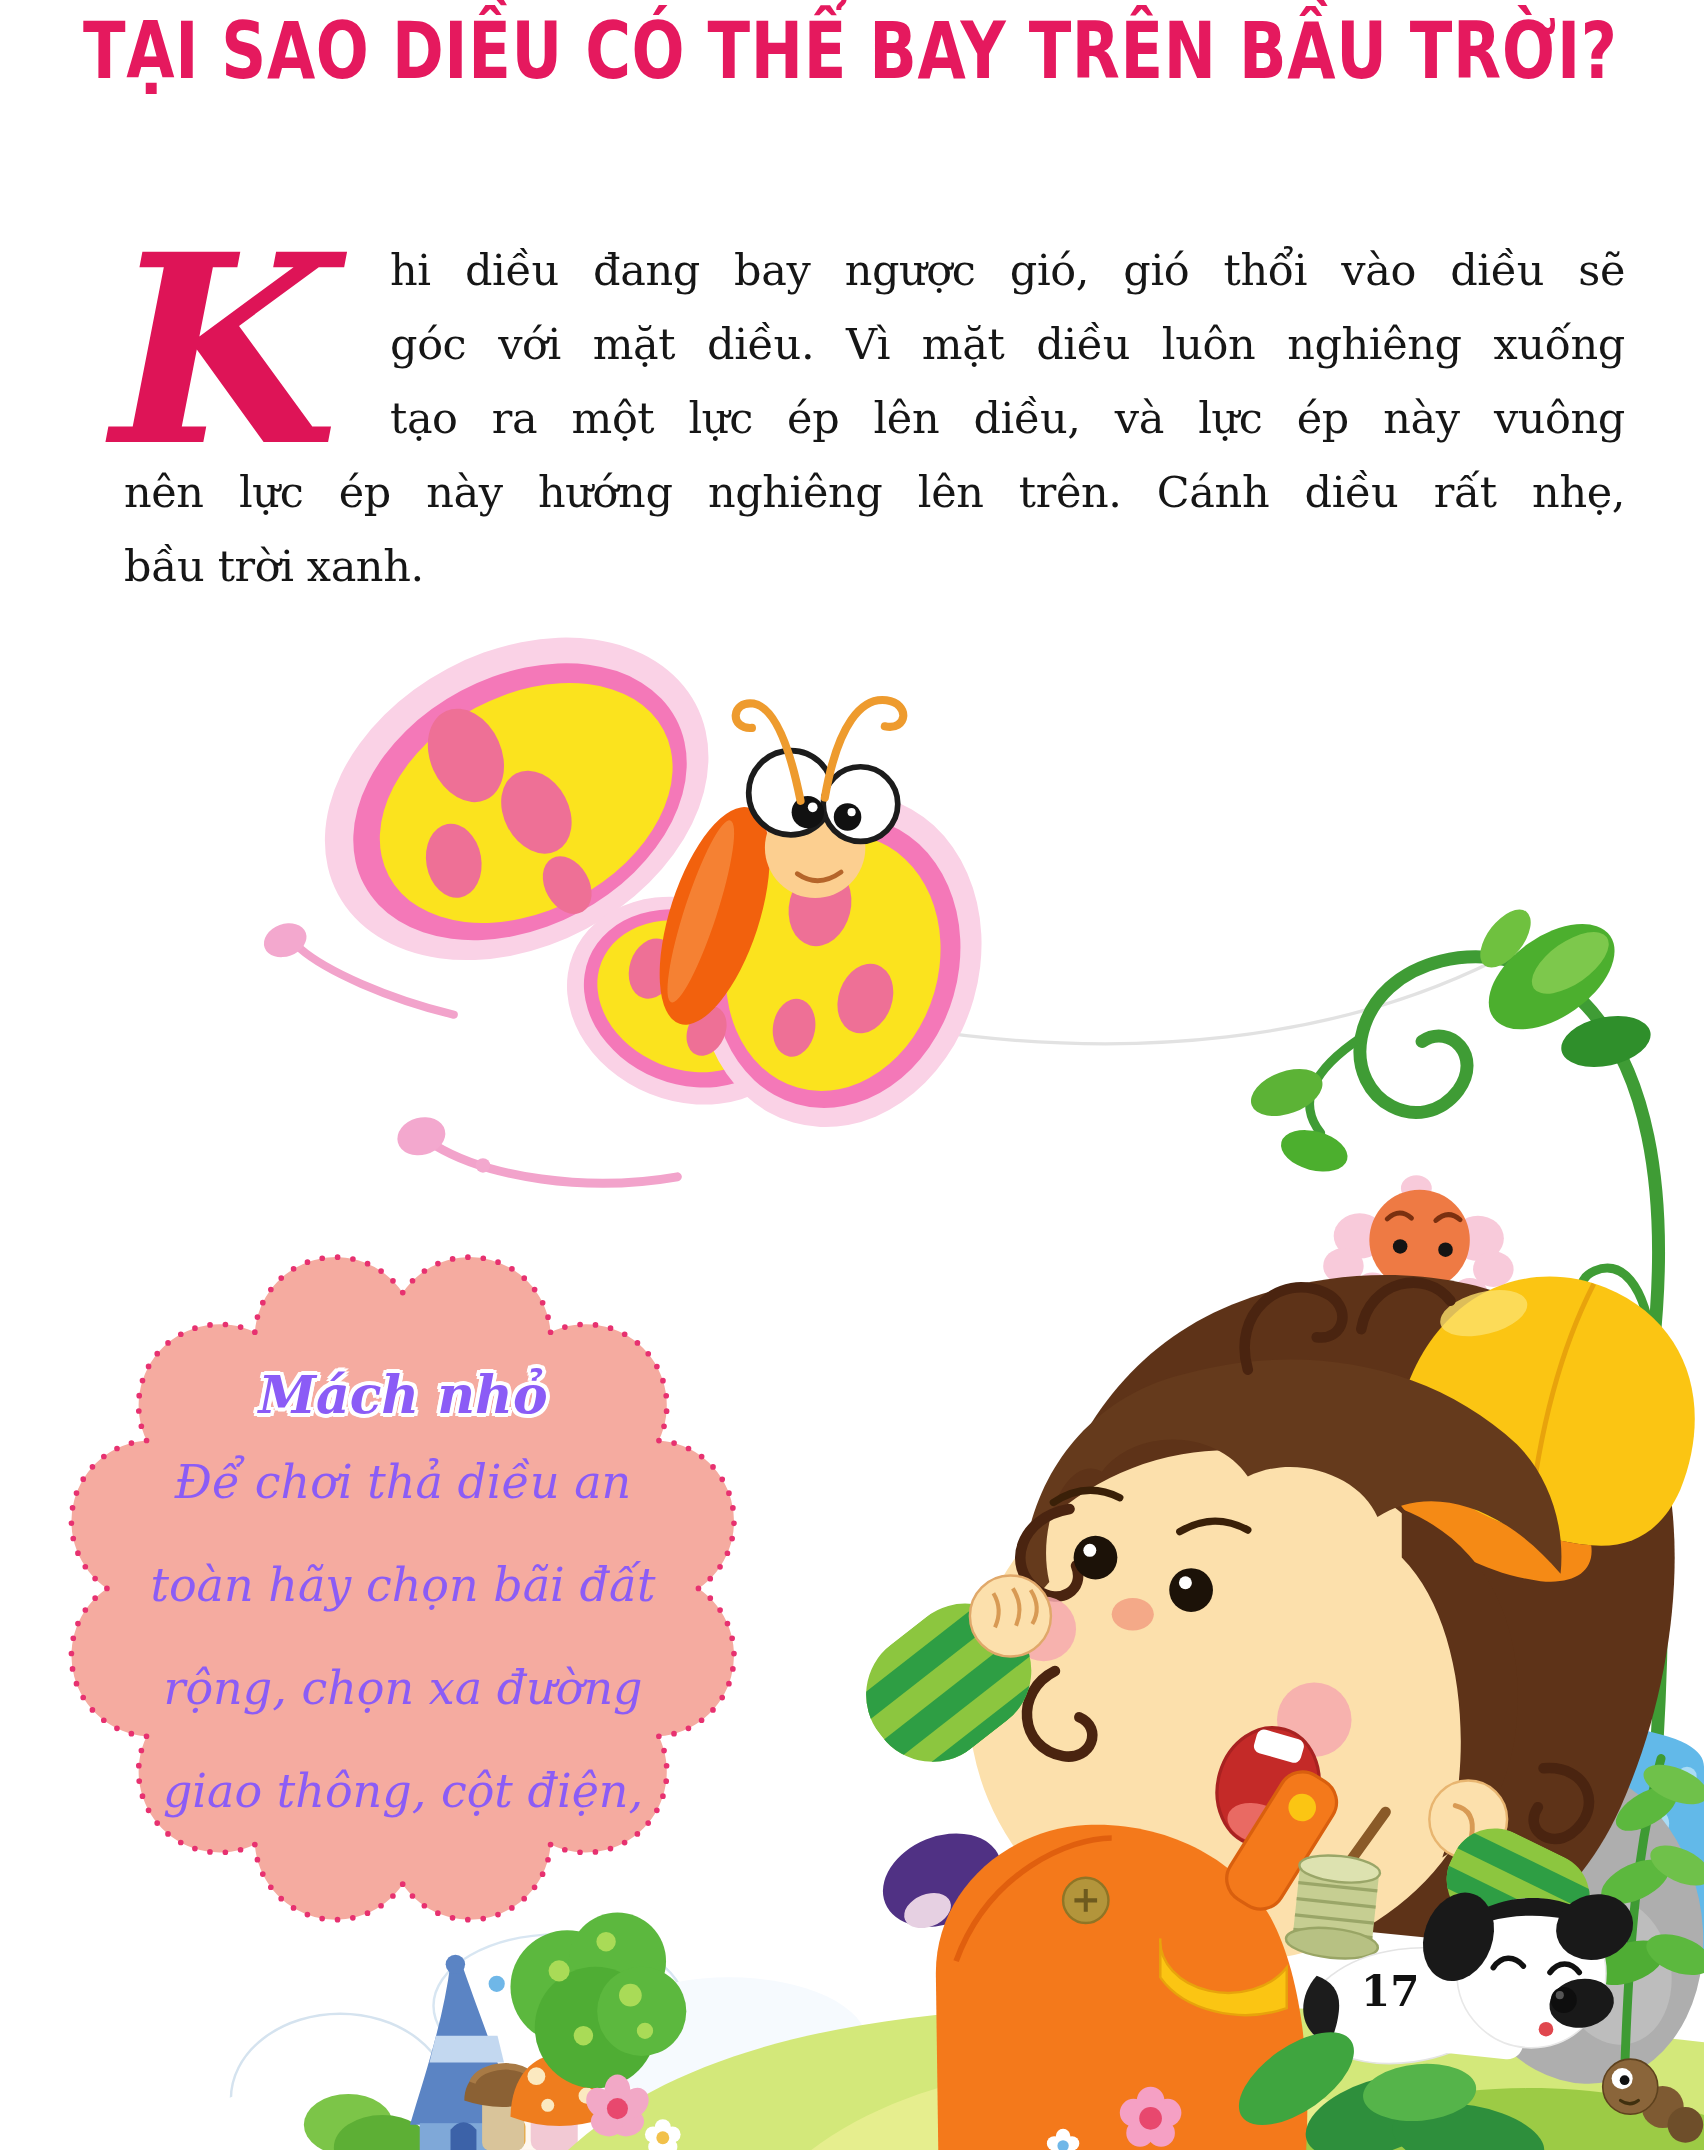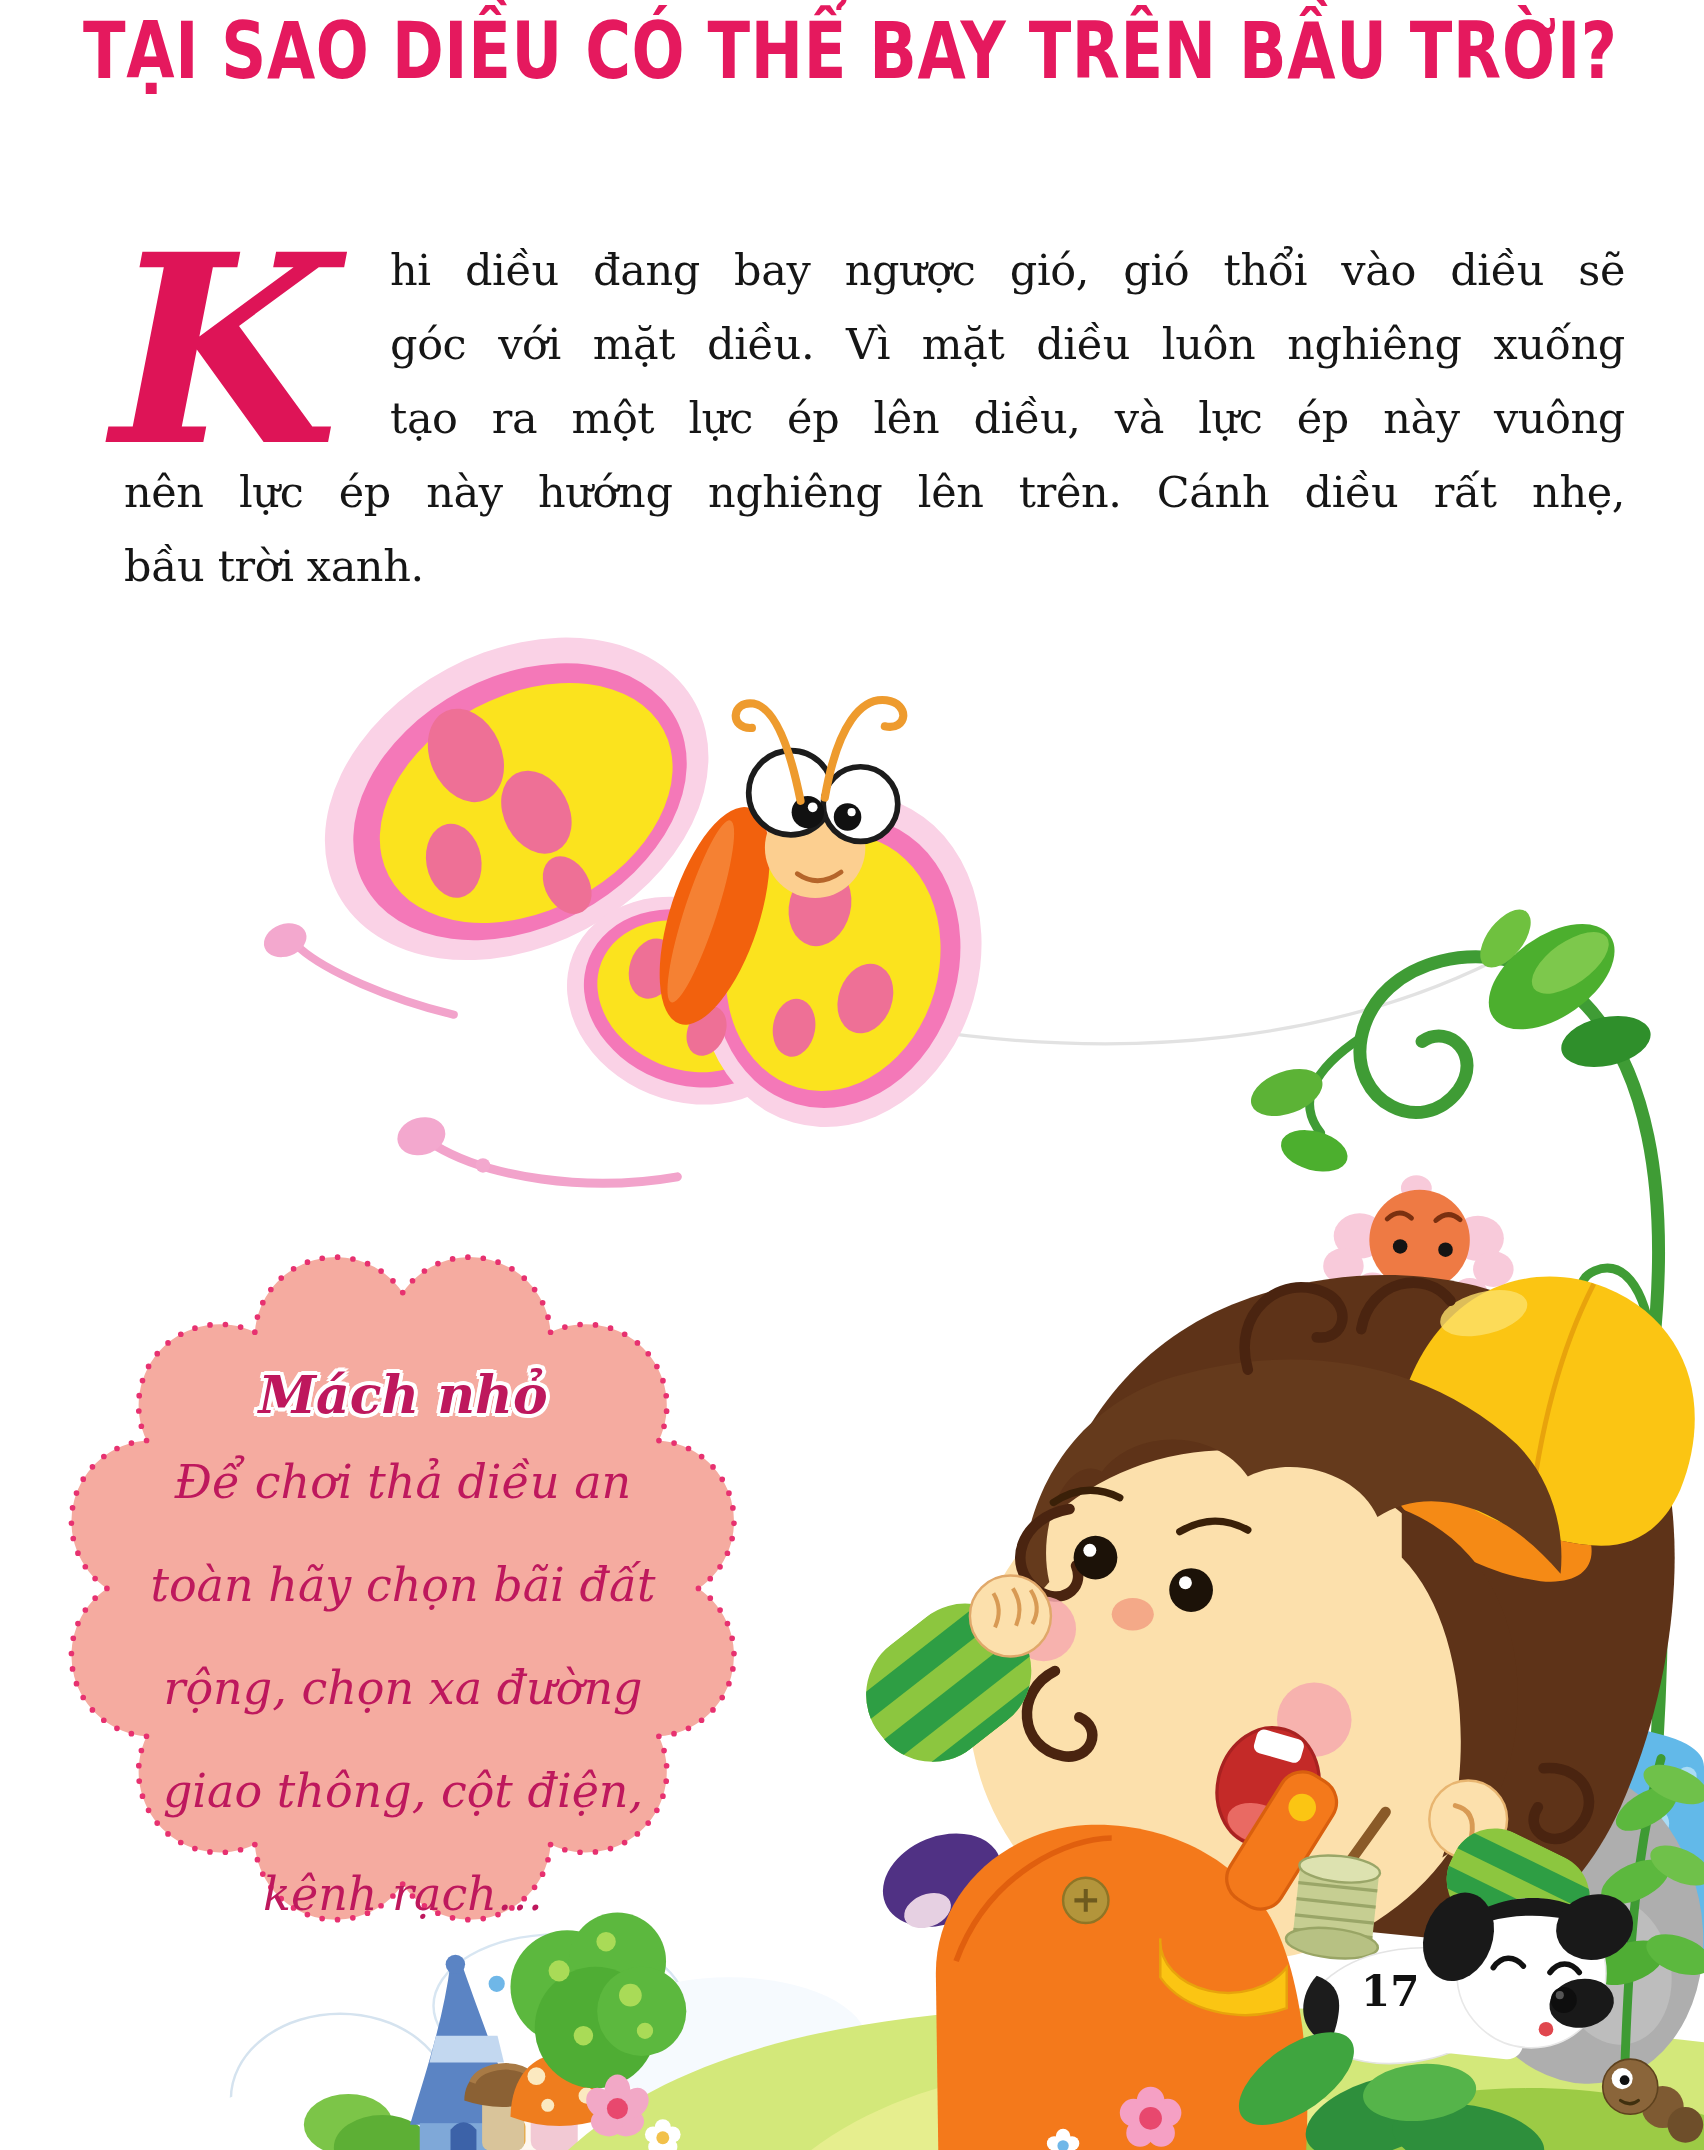--- a/index.html
+++ b/index.html
@@ -8,21 +8,21 @@
   .stage{position:absolute;left:0;top:0;width:1704px;height:2151px;}
   h1.title{position:absolute;left:83px;top:4.9px;margin:0;white-space:nowrap;
         font-family:"DejaVu Sans",sans-serif;font-weight:bold;font-size:79px;
         color:#E5195E;transform:scaleX(0.79);transform-origin:left top;letter-spacing:0.8px;}
   .article{position:absolute;left:81px;top:233px;width:1544px;color:#161616;}
   .dropcap{float:left;width:288px;height:217px;margin:3.2px 21px 0 0;text-align:center;
         font-family:"DejaVu Serif",serif;font-style:italic;font-weight:bold;
         font-size:261px;line-height:0.88;color:#DE1457;}
   .bline{height:74px;line-height:74px;font-size:43px;letter-spacing:-0.4px;margin-left:43px;}
   .jline{text-align:justify;text-align-last:justify;}
-  .callout-text{position:absolute;left:122px;top:1358px;width:562px;text-align:center;color:#be185d;}
+  .callout-text{position:absolute;left:122px;top:1358px;width:562px;text-align:center;color:#8b5cf6;}
   .callout-title{font-family:"DejaVu Serif",serif;font-style:italic;font-weight:bold;
         font-size:52px;line-height:73px;
         text-shadow:-3.2px -3.2px 0 #fff,3.2px -3.2px 0 #fff,-3.2px 3.2px 0 #fff,3.2px 3.2px 0 #fff,
                     0 -4px 0 #fff,0 4px 0 #fff,-4px 0 0 #fff,4px 0 0 #fff;}
   .cline{font-style:italic;font-size:46px;line-height:103px;}
   .pagenum{position:absolute;left:1361px;top:1955px;font-family:"DejaVu Serif",serif;
         font-weight:700;font-size:42px;color:#111;margin-top:12px;}
 </style>
 </head>
 <body>
@@ -365,19 +365,18 @@
     <div class="bline jline">nên lực ép này hướng nghiêng lên trên. Cánh diều rất nhẹ,</div>
     <div class="bline">bầu trời xanh.</div>
   </div>
 
   <div class="callout-text">
     <div class="callout-title">Mách nhỏ</div>
     <div class="cline">Để chơi thả diều an</div>
     <div class="cline">toàn hãy chọn bãi đất</div>
     <div class="cline">rộng, chọn xa đường</div>
     <div class="cline">giao thông, cột điện,</div>
-    <div class="cline">kênh rạch…</div>
   </div>
 
   <div class="pagenum">17</div>
 
 </div>
 
 
 </body></html>

